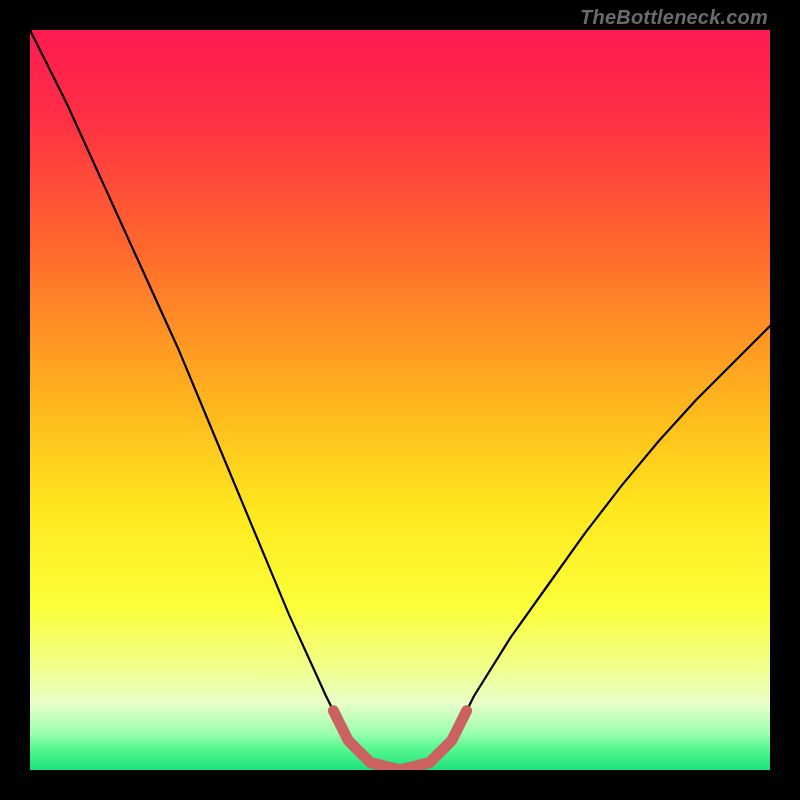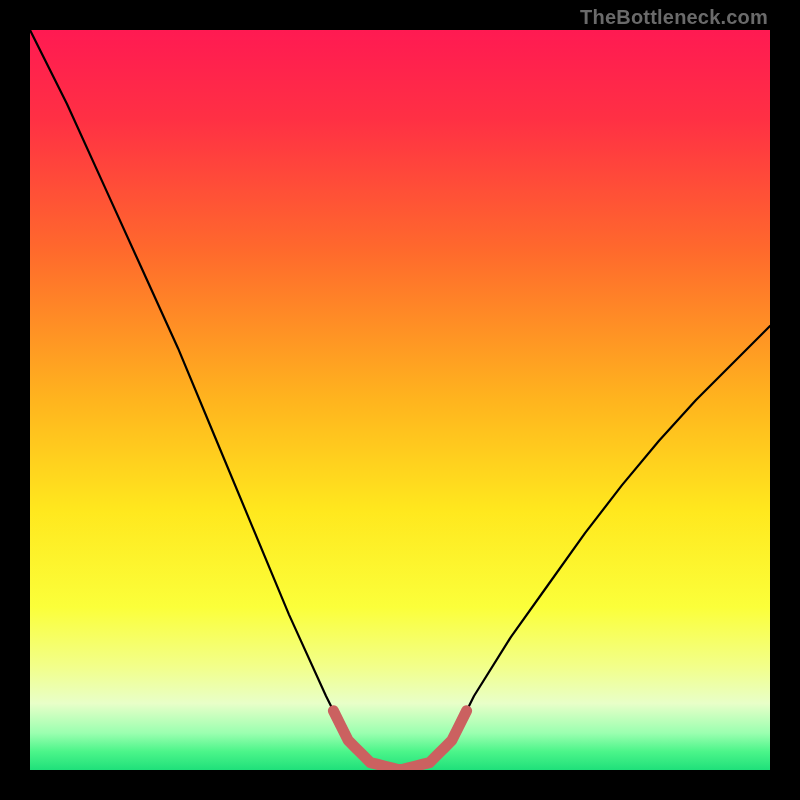--- a/index.html
+++ b/index.html
@@ -8,20 +8,21 @@
     width: 800px;
     height: 800px;
     background: #000;
     overflow: hidden;
   }
   .chart-container {
     position: relative;
     width: 800px;
     height: 571px;
     background: #000;
+    font-style: italic;
   }
   .plot-area {
     position: absolute;
     left: 30px;
     top: 30px;
     width: 740px;
     height: 740px;
   }
   .gradient-bg {
     position: absolute;

